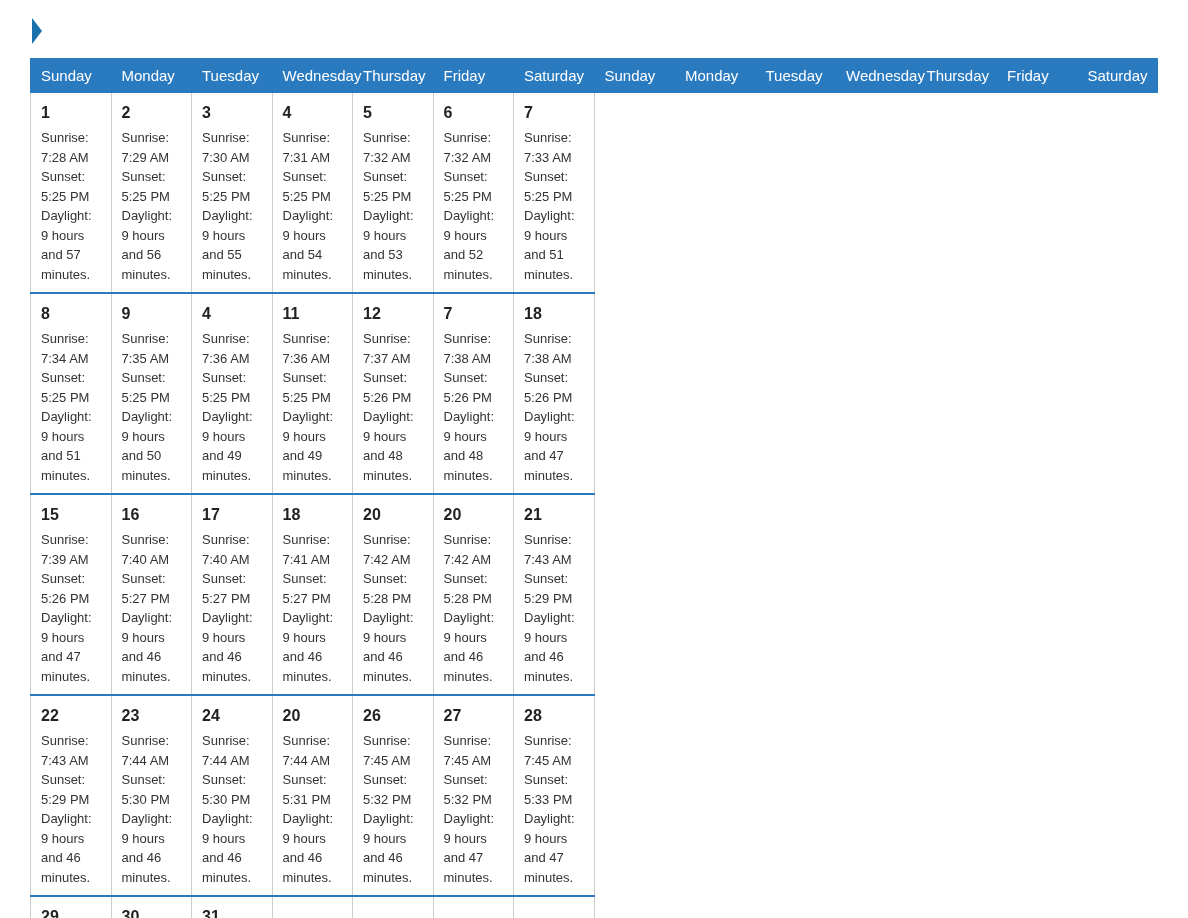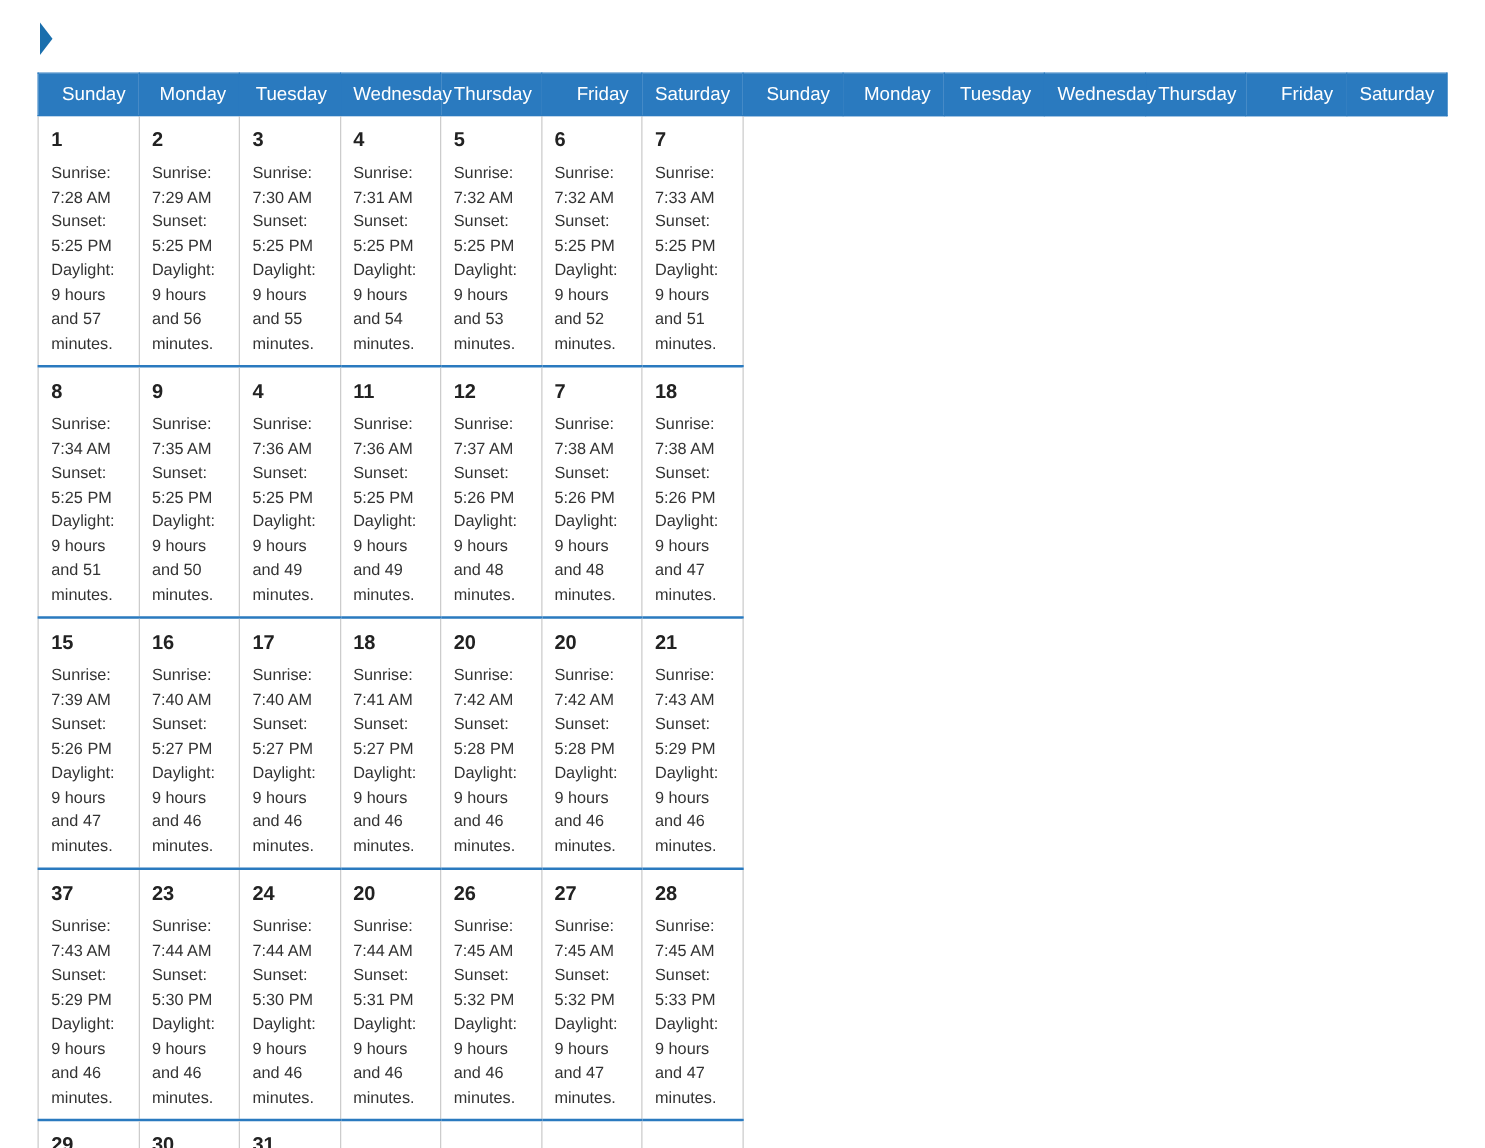--- a/index.html
+++ b/index.html
@@ -64,21 +64,21 @@
       width: 100%;
       border-collapse: collapse;
       table-layout: fixed;
     }
     th {
       background-color: #2a7abf;
       color: #fff;
       font-size: 15px;
       font-weight: normal;
       padding: 8px 10px;
-      text-align: right;
+      text-align: left;
       border: 1px solid #2a7abf;
     }
     td {
       vertical-align: top;
       padding: 8px 10px;
       border: 1px solid #ccc;
       font-size: 13px;
       line-height: 1.5;
       background: #fff;
       min-height: 90px;
@@ -163,21 +163,21 @@
       <tr>
         <td><span class="day-num">15</span><span class="day-info">Sunrise: 7:39 AM<br>Sunset: 5:26 PM<br>Daylight: 9 hours and 47 minutes.</span></td>
         <td><span class="day-num">16</span><span class="day-info">Sunrise: 7:40 AM<br>Sunset: 5:27 PM<br>Daylight: 9 hours and 46 minutes.</span></td>
         <td><span class="day-num">17</span><span class="day-info">Sunrise: 7:40 AM<br>Sunset: 5:27 PM<br>Daylight: 9 hours and 46 minutes.</span></td>
         <td><span class="day-num">18</span><span class="day-info">Sunrise: 7:41 AM<br>Sunset: 5:27 PM<br>Daylight: 9 hours and 46 minutes.</span></td>
         <td><span class="day-num">20</span><span class="day-info">Sunrise: 7:42 AM<br>Sunset: 5:28 PM<br>Daylight: 9 hours and 46 minutes.</span></td>
         <td><span class="day-num">20</span><span class="day-info">Sunrise: 7:42 AM<br>Sunset: 5:28 PM<br>Daylight: 9 hours and 46 minutes.</span></td>
         <td><span class="day-num">21</span><span class="day-info">Sunrise: 7:43 AM<br>Sunset: 5:29 PM<br>Daylight: 9 hours and 46 minutes.</span></td>
       </tr>
       <tr>
-        <td><span class="day-num">37</span><span class="day-info">Sunrise: 7:43 AM<br>Sunset: 5:29 PM<br>Daylight: 9 hours and 46 minutes.</span></td>
+        <td><span class="day-num">22</span><span class="day-info">Sunrise: 7:43 AM<br>Sunset: 5:29 PM<br>Daylight: 9 hours and 46 minutes.</span></td>
         <td><span class="day-num">23</span><span class="day-info">Sunrise: 7:44 AM<br>Sunset: 5:30 PM<br>Daylight: 9 hours and 46 minutes.</span></td>
         <td><span class="day-num">24</span><span class="day-info">Sunrise: 7:44 AM<br>Sunset: 5:30 PM<br>Daylight: 9 hours and 46 minutes.</span></td>
         <td><span class="day-num">20</span><span class="day-info">Sunrise: 7:44 AM<br>Sunset: 5:31 PM<br>Daylight: 9 hours and 46 minutes.</span></td>
         <td><span class="day-num">26</span><span class="day-info">Sunrise: 7:45 AM<br>Sunset: 5:32 PM<br>Daylight: 9 hours and 46 minutes.</span></td>
         <td><span class="day-num">27</span><span class="day-info">Sunrise: 7:45 AM<br>Sunset: 5:32 PM<br>Daylight: 9 hours and 47 minutes.</span></td>
         <td><span class="day-num">28</span><span class="day-info">Sunrise: 7:45 AM<br>Sunset: 5:33 PM<br>Daylight: 9 hours and 47 minutes.</span></td>
       </tr>
       <tr>
         <td>
           <span class="day-num">29</span>

